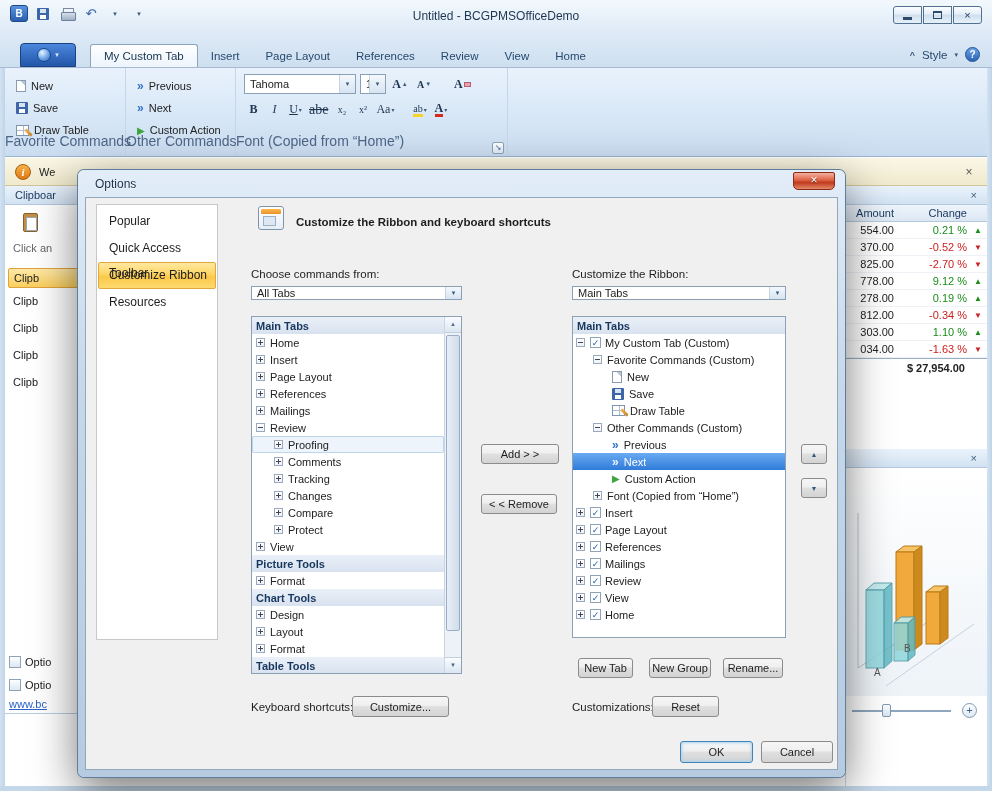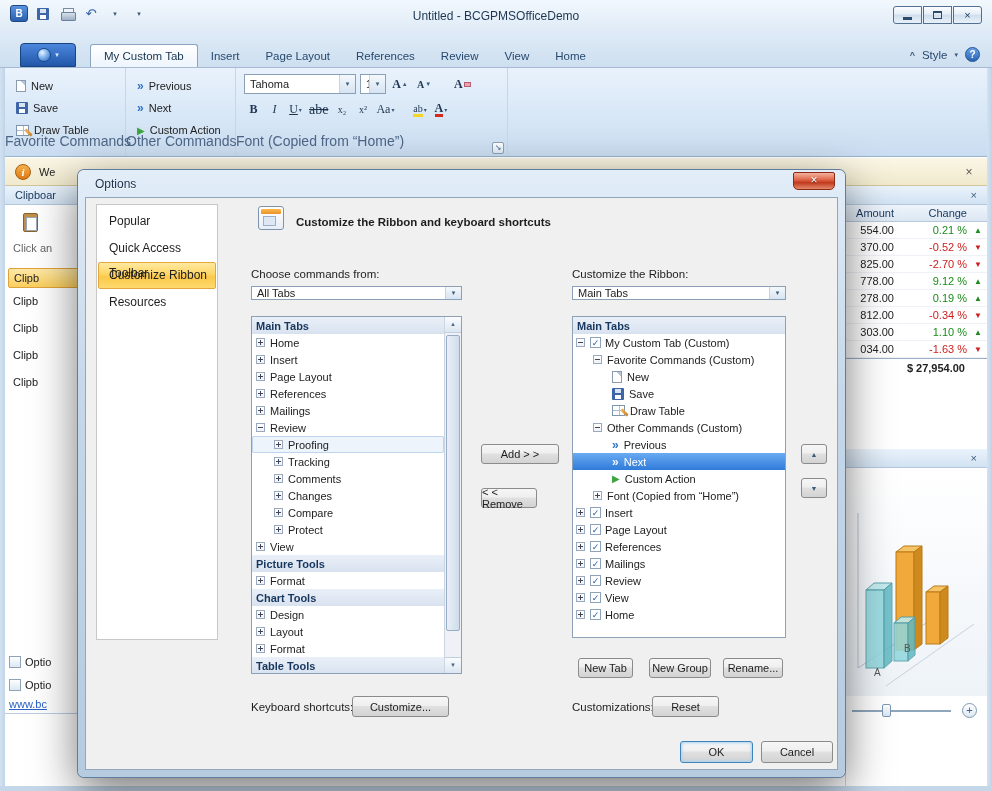--- a/index.html
+++ b/index.html
@@ -468,25 +468,25 @@
           <div class="row l1">
               <span class="exp"></span>
               <span class="lbl">Review</span>
             </div>
           <div class="row l2 hot">
               <span class="exp plus"></span>
               <span class="lbl">Proofing</span>
             </div>
           <div class="row l2">
               <span class="exp plus"></span>
+              <span class="lbl">Comments</span>
+            </div>
+          <div class="row l2">
+              <span class="exp plus"></span>
               <span class="lbl">Tracking</span>
-            </div>
-          <div class="row l2">
-              <span class="exp plus"></span>
-              <span class="lbl">Comments</span>
             </div>
           <div class="row l2">
               <span class="exp plus"></span>
               <span class="lbl">Changes</span>
             </div>
           <div class="row l2">
               <span class="exp plus"></span>
               <span class="lbl">Compare</span>
             </div>
           <div class="row l2">
@@ -524,21 +524,21 @@
             </div>
         </div>
         <div class="vscroll">
           <div class="sbtn">▲</div>
           <div class="sthumb"></div>
           <div class="sbtn sdown">▼</div>
         </div>
       </div>
 
       <div class="pushbtn" style="left:395px;top:246px;width:78px">Add &gt; &gt;</div>
-      <div class="pushbtn" style="left:395px;top:290px;width:56px">&lt; &lt; Remove</div>
+      <div class="pushbtn" style="left:395px;top:296px;width:76px">&lt; &lt; Remove</div>
 
       <div class="listbox" id="treelist">
         <div class="row hdr">
             <span class="lbl">Main Tabs</span>
           </div>
         <div class="row t1">
             <span class="exp"></span>
             <span class="cb">✓</span>
             <span class="lbl">My Custom Tab (Custom)</span>
           </div>

